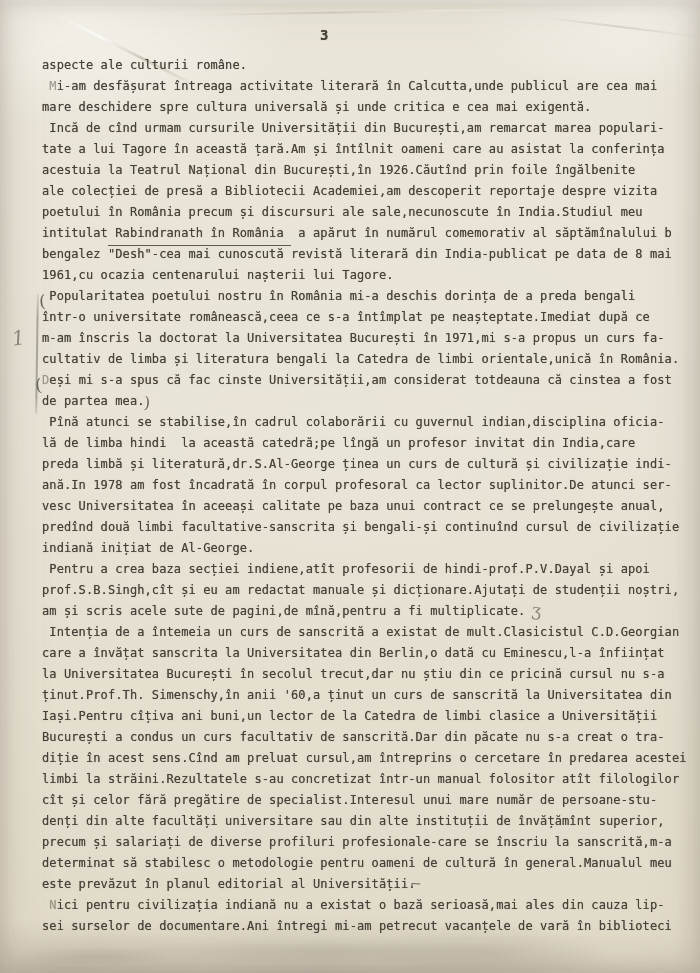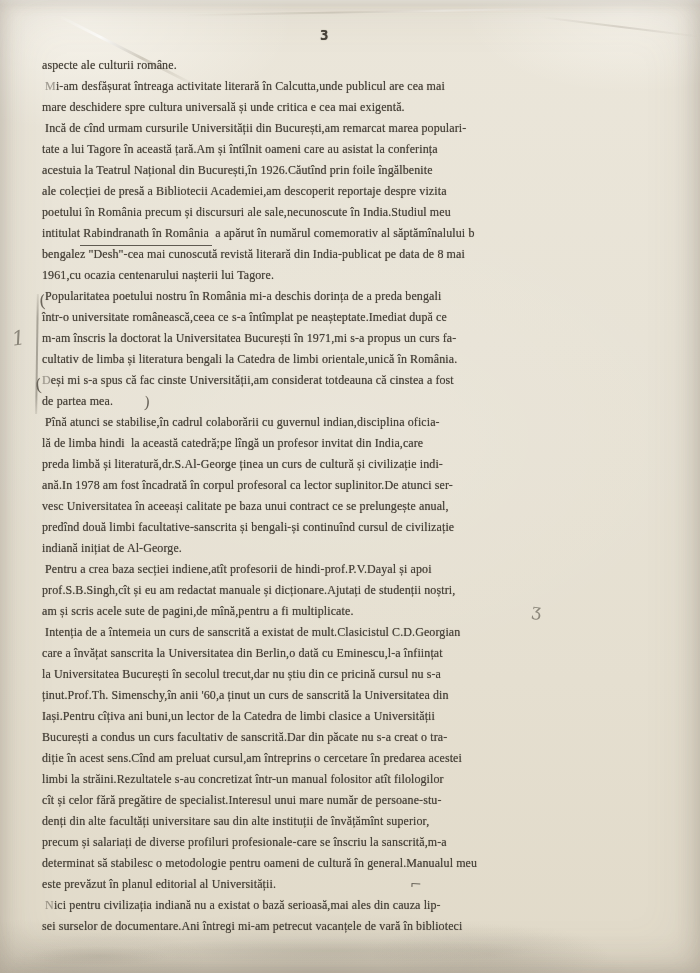--- a/index.html
+++ b/index.html
@@ -51,21 +51,20 @@
   .page-number{
     position:absolute;left:320px;top:27px;
     font-size:14px;color:var(--ink);font-weight:bold;
     text-shadow:0 0 0.8px rgba(70,62,52,0.75);
   }
   .text-block{
     position:absolute;left:42px;top:55px;
     font-size:12px;line-height:21px;letter-spacing:0.1px;
     color:var(--ink);white-space:pre;
     text-shadow:0 0 0.7px rgba(70,62,52,0.65);
-    font-family:Liberation Serif, serif;
   }
   .line{height:21px;}
   .u{border-bottom:1.3px solid rgba(71,66,57,0.85);padding-bottom:5px;}
   .f{opacity:0.45;}
 
   .hw{position:absolute;color:var(--pencil-dark);pointer-events:none;
       font-family:"DejaVu Serif","Liberation Serif",serif;}
   .hw-paren-pop{left:39px;top:291px;font-size:17px;transform:rotate(-4deg);}
   .hw-paren-desi{left:35px;top:375px;font-size:17px;transform:rotate(-6deg);}
   .hw-paren-mea{left:144px;top:393px;font-size:16px;transform:rotate(5deg);}

